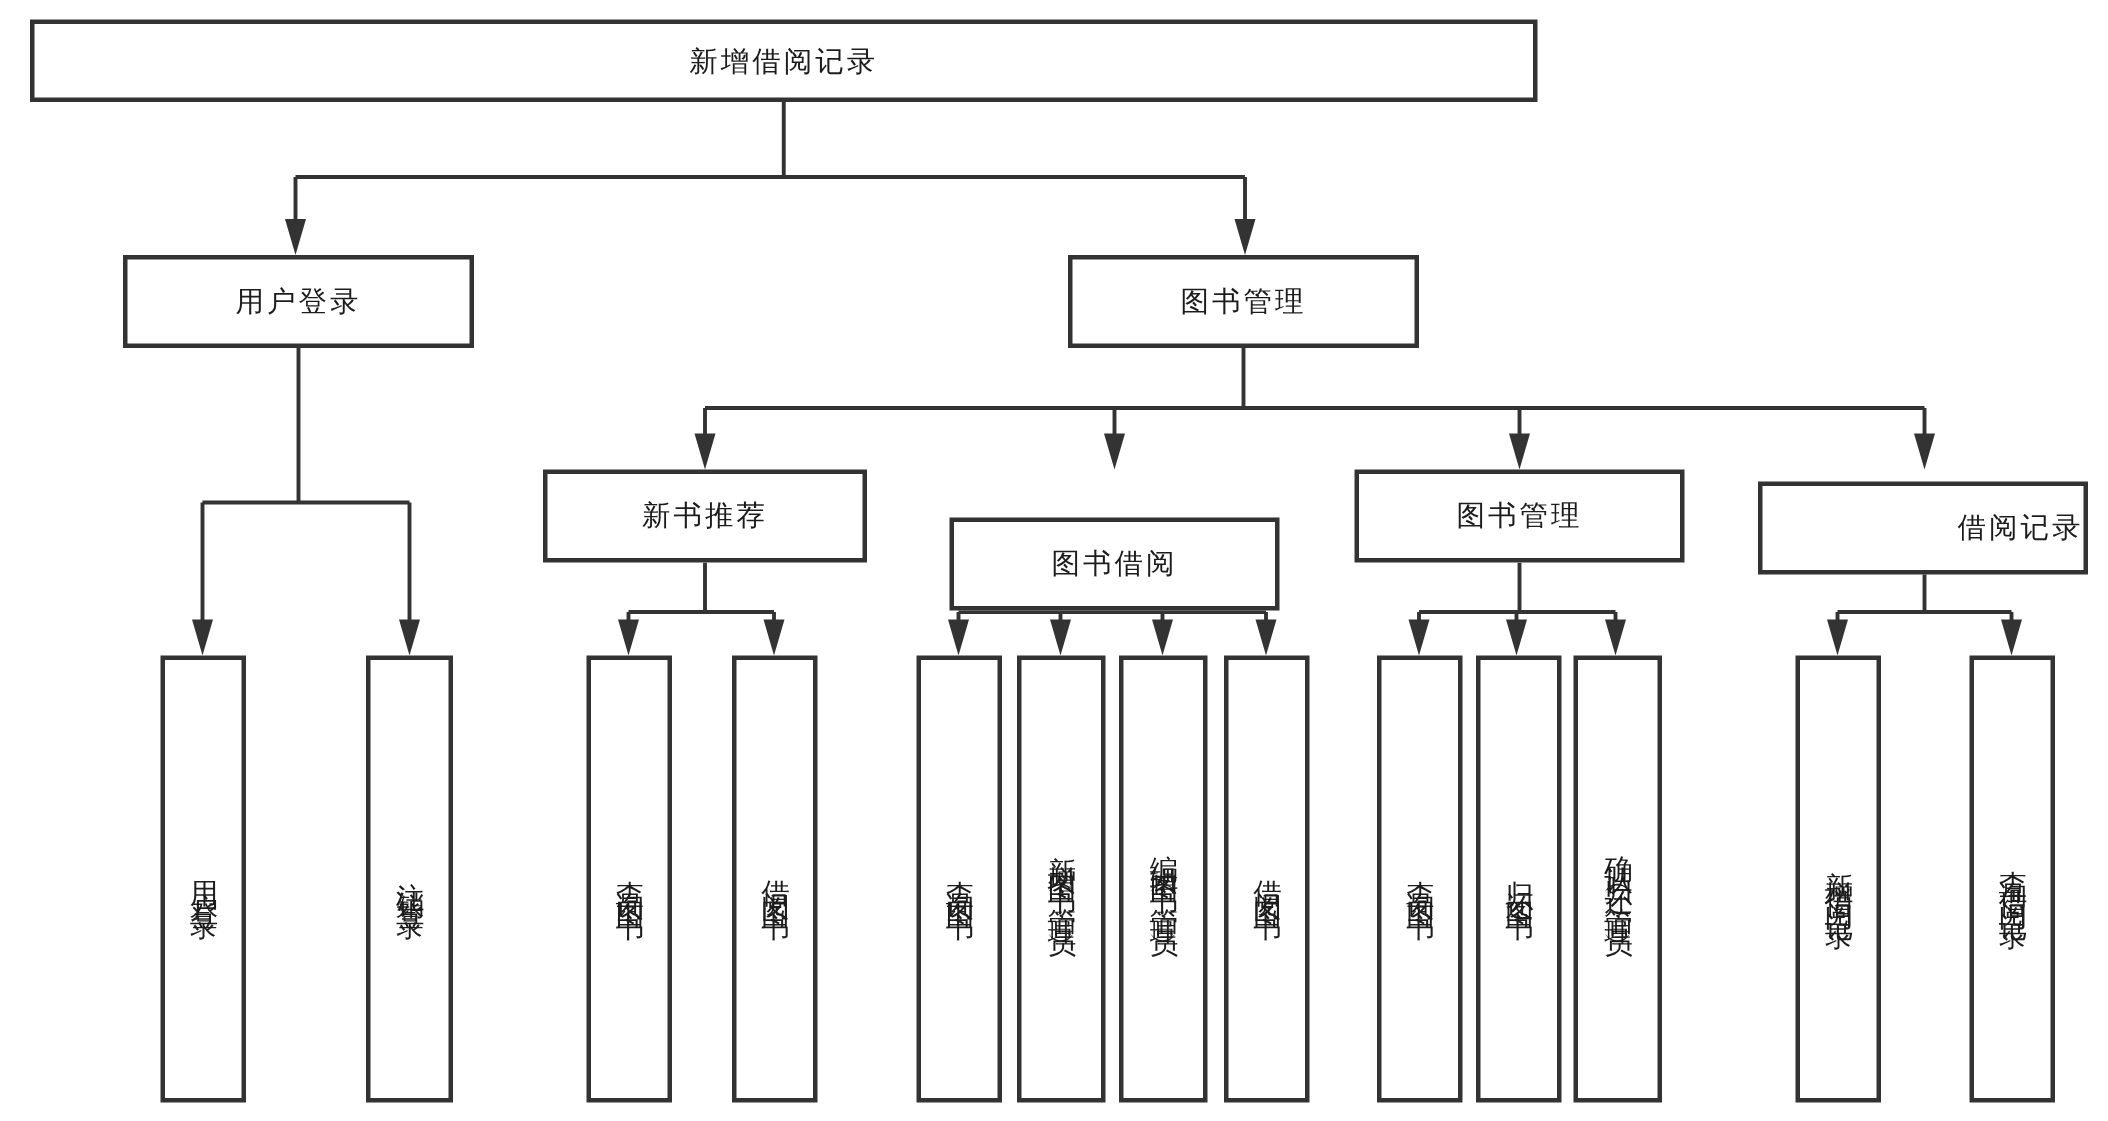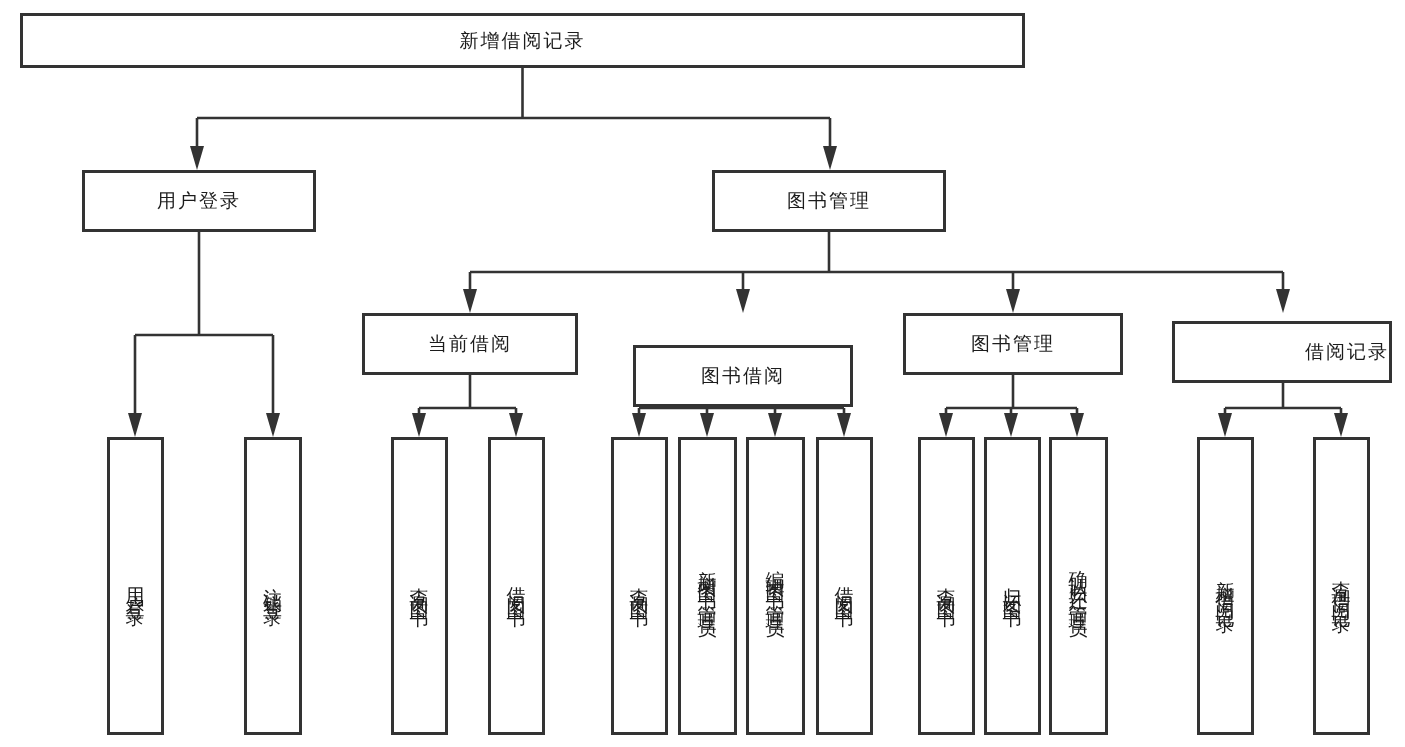--- a/index.html
+++ b/index.html
@@ -112,21 +112,21 @@
   </div>
 
   <div class="box" style="left:82px;top:170px;width:234px;height:62px;">
     <span class="hlabel">用户登录</span>
   </div>
   <div class="box" style="left:712px;top:170px;width:234px;height:62px;">
     <span class="hlabel">图书管理</span>
   </div>
 
   <div class="box" style="left:362px;top:313px;width:216px;height:62px;">
-    <span class="hlabel">当前借阅</span>
+    <span class="hlabel">新书推荐</span>
   </div>
   <div class="box" style="left:633px;top:313px;width:220px;height:62px;margin-top:32px;">
     <span class="hlabel">图书借阅</span>
   </div>
   <div class="box" style="left:903px;top:313px;width:220px;height:62px;">
     <span class="hlabel">图书管理</span>
   </div>
   <div class="box" style="left:1172px;top:321px;width:220px;height:62px;justify-content:flex-end;">
     <span class="hlabel">借阅记录</span>
   </div>

